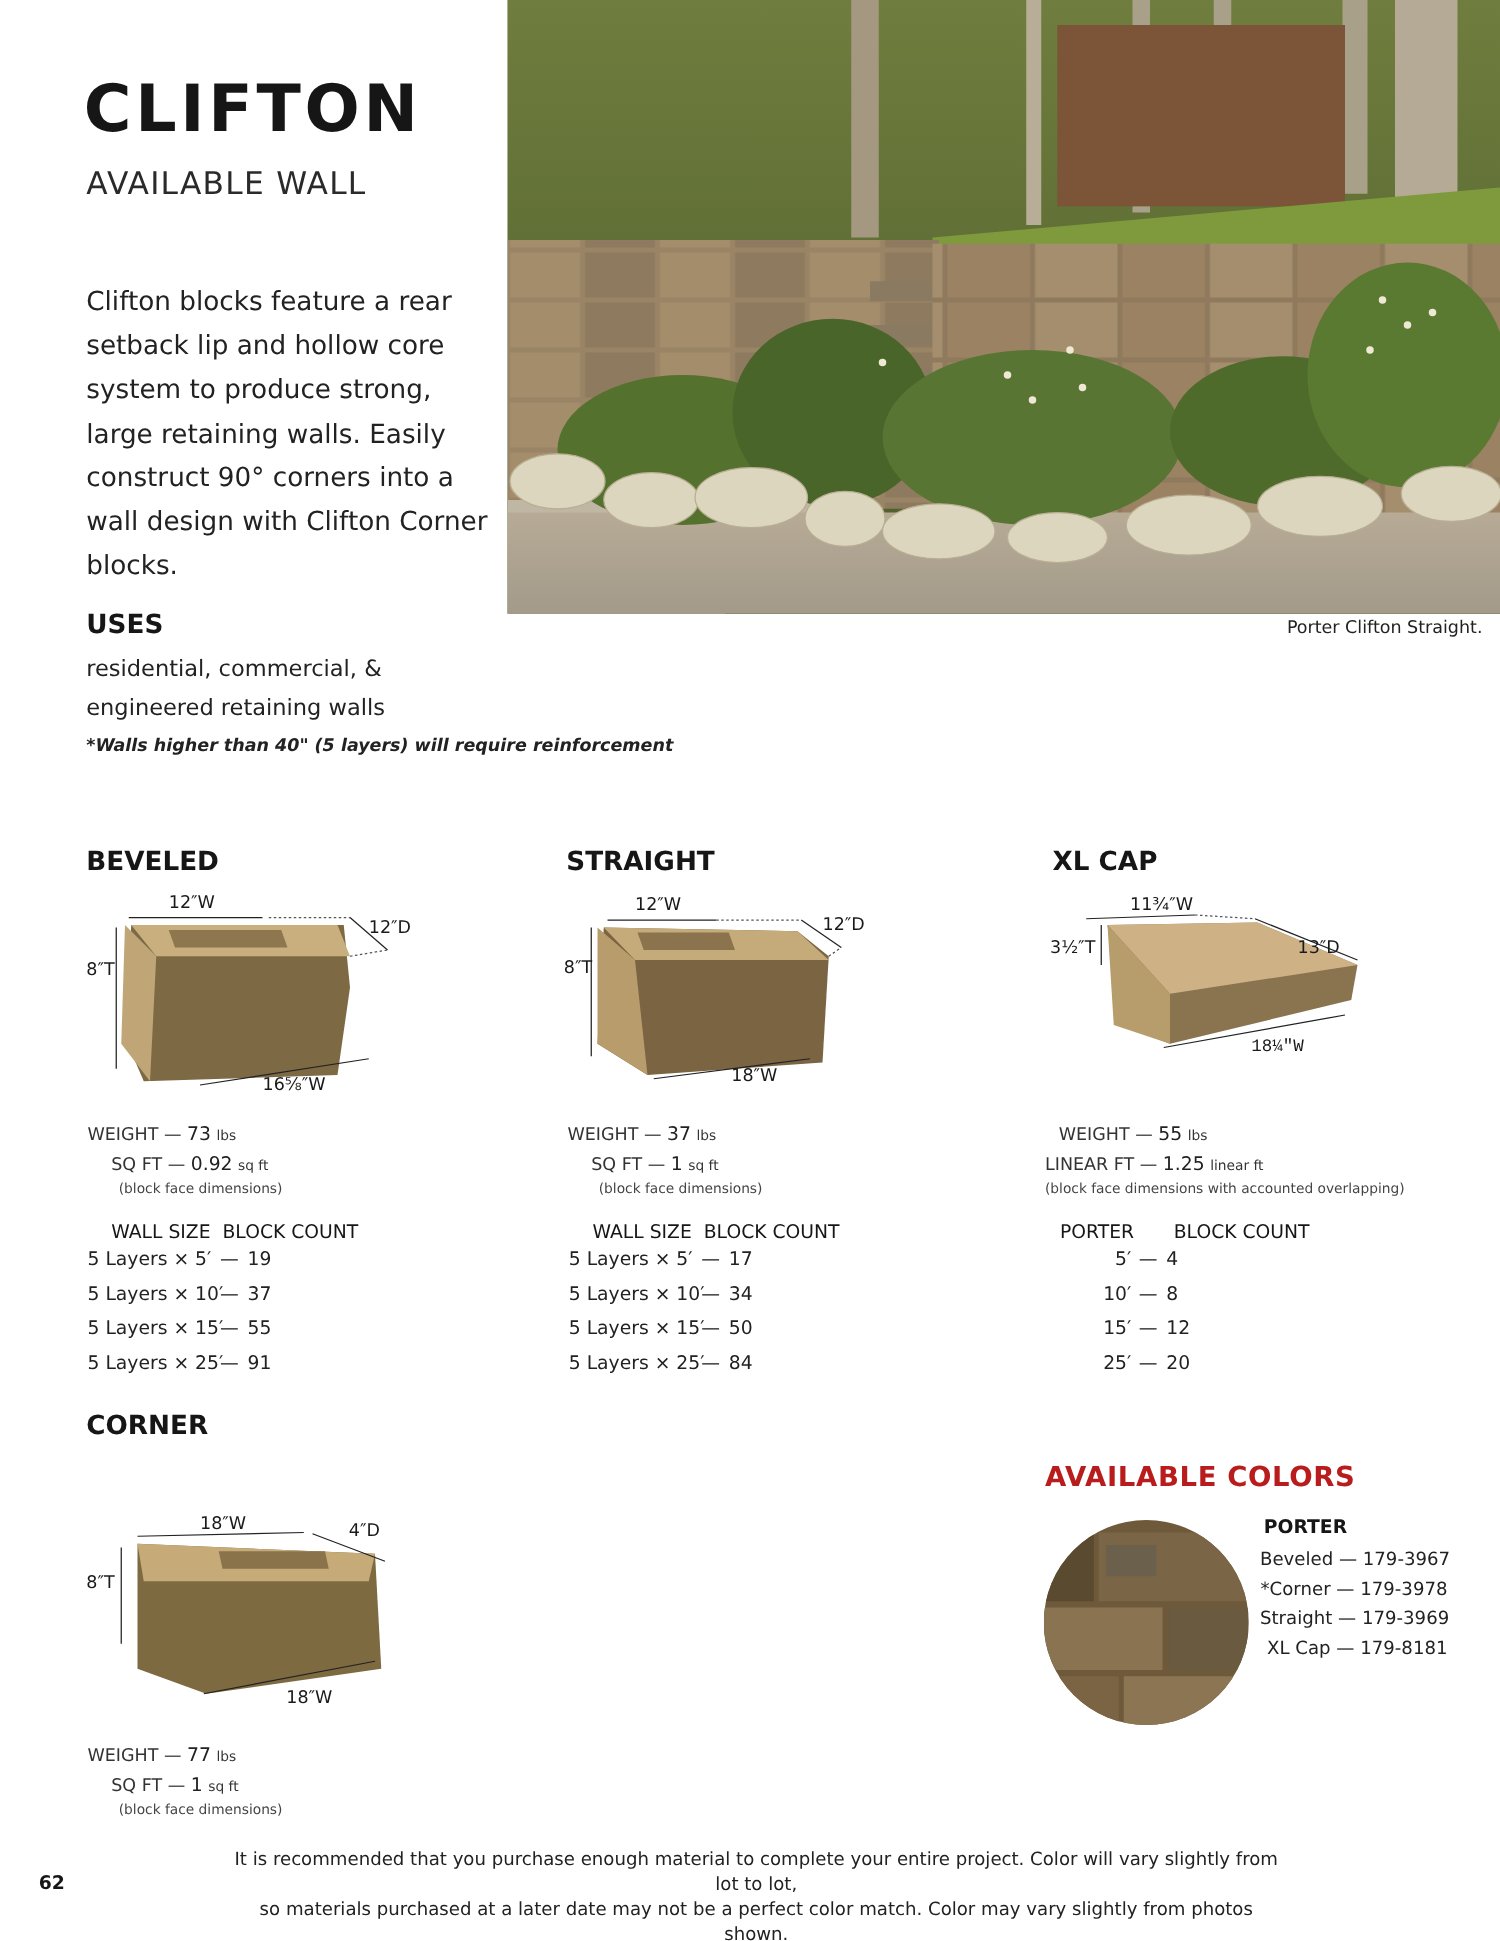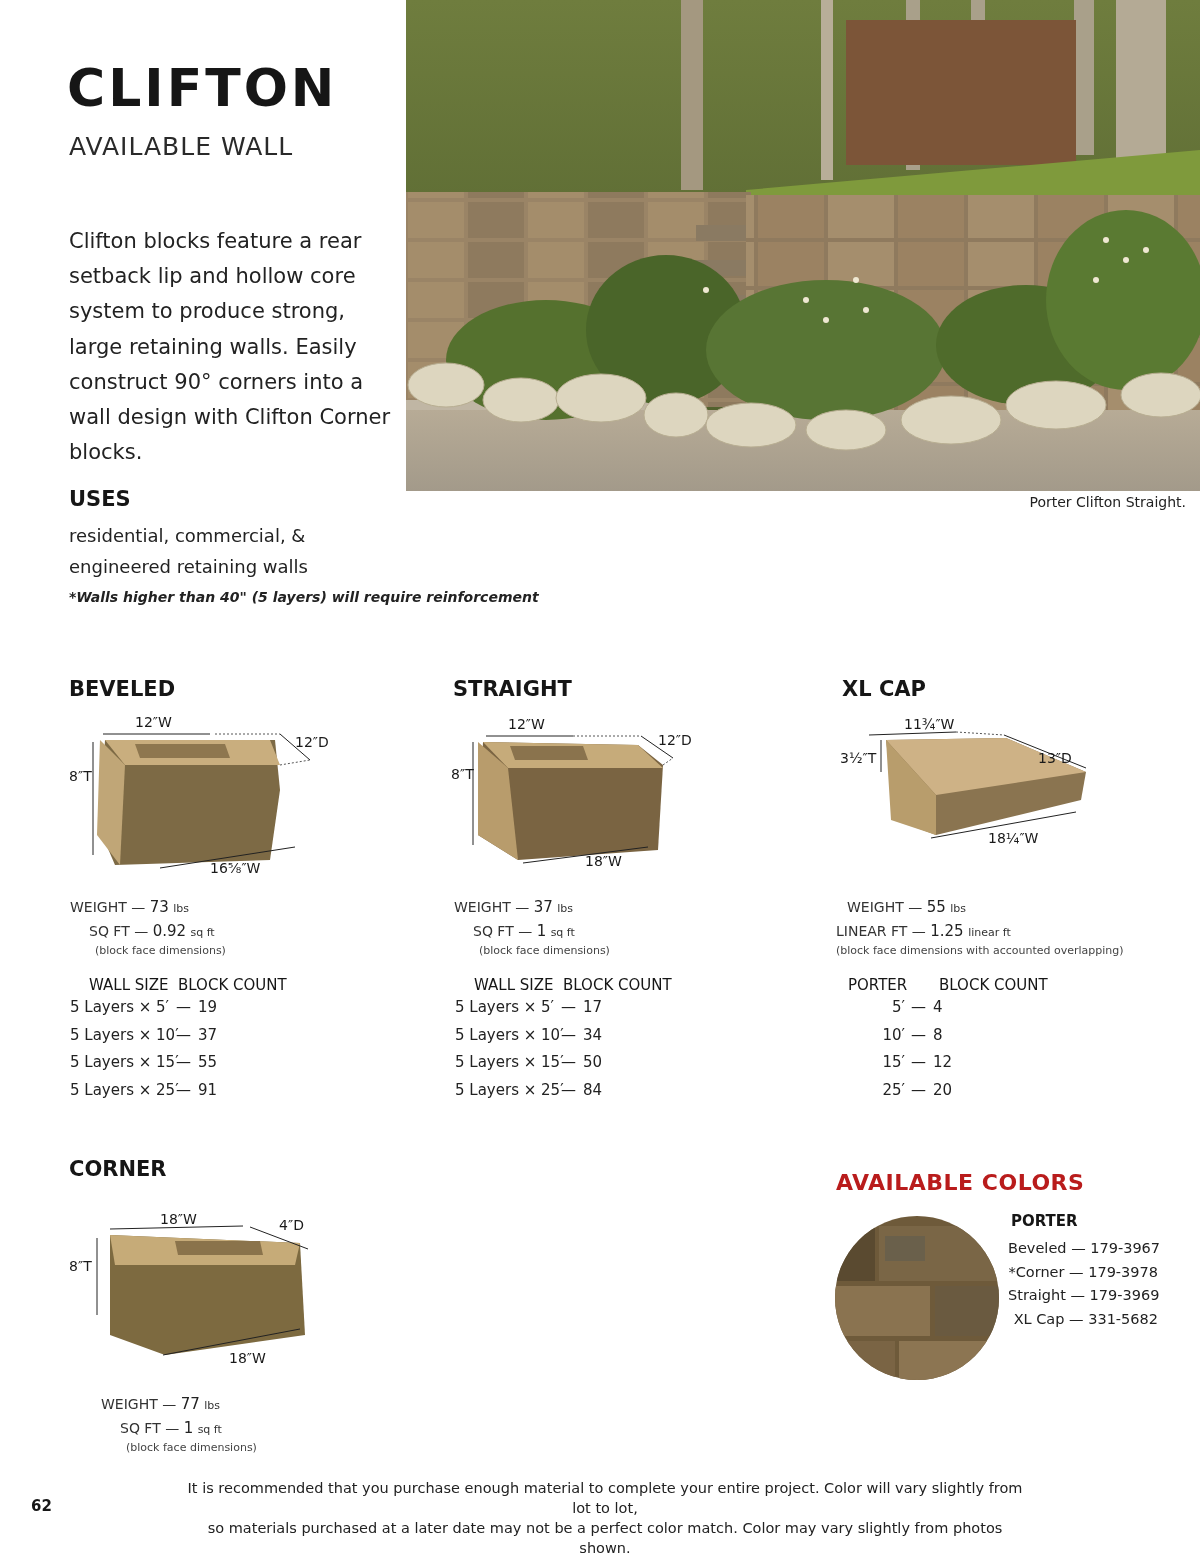--- a/index.html
+++ b/index.html
@@ -213,52 +213,52 @@
     <polygon points="50,30 100,85 100,125 55,110" fill="#b89d6c"></polygon>
     <line x1="33" y1="25" x2="120" y2="22" stroke="#222" stroke-width="1"></line>
     <line x1="45" y1="30" x2="45" y2="62" stroke="#222" stroke-width="1"></line>
     <line x1="95" y1="128" x2="240" y2="102" stroke="#222" stroke-width="1"></line>
     <line x1="168" y1="25" x2="250" y2="58" stroke="#222" stroke-width="1"></line>
     <line x1="120" y1="22" x2="168" y2="25" stroke="#555" stroke-dasharray="2,2"></line>
   </svg>
   <span class="abs" style="left:68px; top:6px; font-size:14px;">11¾″W</span>
   <span class="abs" style="left:202px; top:40px; font-size:14px;">13″D</span>
   <span class="abs" style="left:4px; top:40px; font-size:14px;">3½″T</span>
-  <span class="abs" style="left:152px; top:120px; font-size:14px;">18¼″W</span>
+  <span class="abs" style="left:165px; top:120px; font-size:14px;font-family:Liberation Mono, monospace;">18¼″W</span>
 </div>
 <div class="abs spec" style="left:836px; top:896px;">
   <div style="padding-left:11px;"><span>WEIGHT —</span> <span class="val">55</span> <span class="unit">lbs</span></div>
   <div><span>LINEAR FT —</span> <span class="val">1.25</span> <span class="unit">linear ft</span></div>
   <div class="note">(block face dimensions with accounted overlapping)</div>
 </div>
 <div class="abs" style="left:848px; top:976px;">
   <div class="tbl-h"><span style="display:inline-block; width:91px;">PORTER</span><span>BLOCK COUNT</span></div>
   <div class="tbl-row"><span style="display:inline-block;width:63px;text-align:right;padding-right:6px">5′</span><span style="display:inline-block;width:22px">—</span><span>4</span></div>
   <div class="tbl-row"><span style="display:inline-block;width:63px;text-align:right;padding-right:6px">10′</span><span style="display:inline-block;width:22px">—</span><span>8</span></div>
   <div class="tbl-row"><span style="display:inline-block;width:63px;text-align:right;padding-right:6px">15′</span><span style="display:inline-block;width:22px">—</span><span>12</span></div>
   <div class="tbl-row"><span style="display:inline-block;width:63px;text-align:right;padding-right:6px">25′</span><span style="display:inline-block;width:22px">—</span><span>20</span></div>
 </div>
 
-<div class="abs sec-h" style="left:69px; top:1128px;margin-top:29px;">CORNER</div>
+<div class="abs sec-h" style="left:69px; top:1128px;">CORNER</div>
 <div class="abs block-img" style="left:65px; top:1205px; width:290px; height:175px;">
   <svg width="290" height="175" viewBox="0 0 290 175">
     <polygon points="45,30 235,38 240,130 100,150 45,130" fill="#7d6a40"></polygon>
     <polygon points="45,30 235,38 230,60 50,60" fill="#c6ab78"></polygon>
     <polygon points="110,36 195,36 198,50 113,50" fill="#8a734b"></polygon>
     <line x1="45" y1="24" x2="178" y2="21" stroke="#222" stroke-width="1"></line>
     <line x1="32" y1="33" x2="32" y2="110" stroke="#222" stroke-width="1"></line>
     <line x1="98" y1="150" x2="235" y2="124" stroke="#222" stroke-width="1"></line>
     <line x1="185" y1="22" x2="243" y2="44" stroke="#222" stroke-width="1"></line>
   </svg>
   <span class="abs" style="left:95px; top:6px; font-size:14px;">18″W</span>
   <span class="abs" style="left:214px; top:12px; font-size:14px;">4″D</span>
   <span class="abs" style="left:4px; top:53px; font-size:14px;">8″T</span>
   <span class="abs" style="left:164px; top:145px; font-size:14px;">18″W</span>
 </div>
-<div class="abs spec" style="left:70px; top:1393px;margin-left:31px;">
+<div class="abs spec" style="left:70px; top:1393px;">
   <div><span>WEIGHT —</span> <span class="val">77</span> <span class="unit">lbs</span></div>
   <div style="padding-left:19px;"><span>SQ FT —</span> <span class="val">1</span> <span class="unit">sq ft</span></div>
   <div class="note" style="padding-left:25px;">(block face dimensions)</div>
 </div>
 
 <div class="abs colors-h">AVAILABLE COLORS</div>
 <div class="abs swatch">
   <svg width="164" height="164" viewBox="0 0 164 164">
     <rect width="164" height="164" fill="#6e5a3a"></rect>
     <rect x="0" y="10" width="40" height="55" fill="#5a4a30"></rect>
@@ -268,20 +268,20 @@
     <rect x="0" y="125" width="60" height="40" fill="#7a6444"></rect>
     <rect x="64" y="125" width="100" height="40" fill="#8c7552"></rect>
     <rect x="50" y="20" width="40" height="25" fill="#5a5a50" opacity="0.5"></rect>
   </svg>
 </div>
 <div class="abs porter-h">PORTER</div>
 <div class="abs sku-list">
   <div class="sku">Beveled — 179-3967</div>
   <div class="sku">*Corner — 179-3978</div>
   <div class="sku">Straight — 179-3969</div>
-  <div class="sku">XL Cap — 331-5682</div>
+  <div class="sku">XL Cap — 179-8181</div>
 </div>
 
 <div class="abs page-num">62</div>
 <div class="abs footer">
   <div>It is recommended that you purchase enough material to complete your entire project. Color will vary slightly from lot to lot,</div>
   <div>so materials purchased at a later date may not be a perfect color match. Color may vary slightly from photos shown.</div>
 </div>
 
 </body></html>

